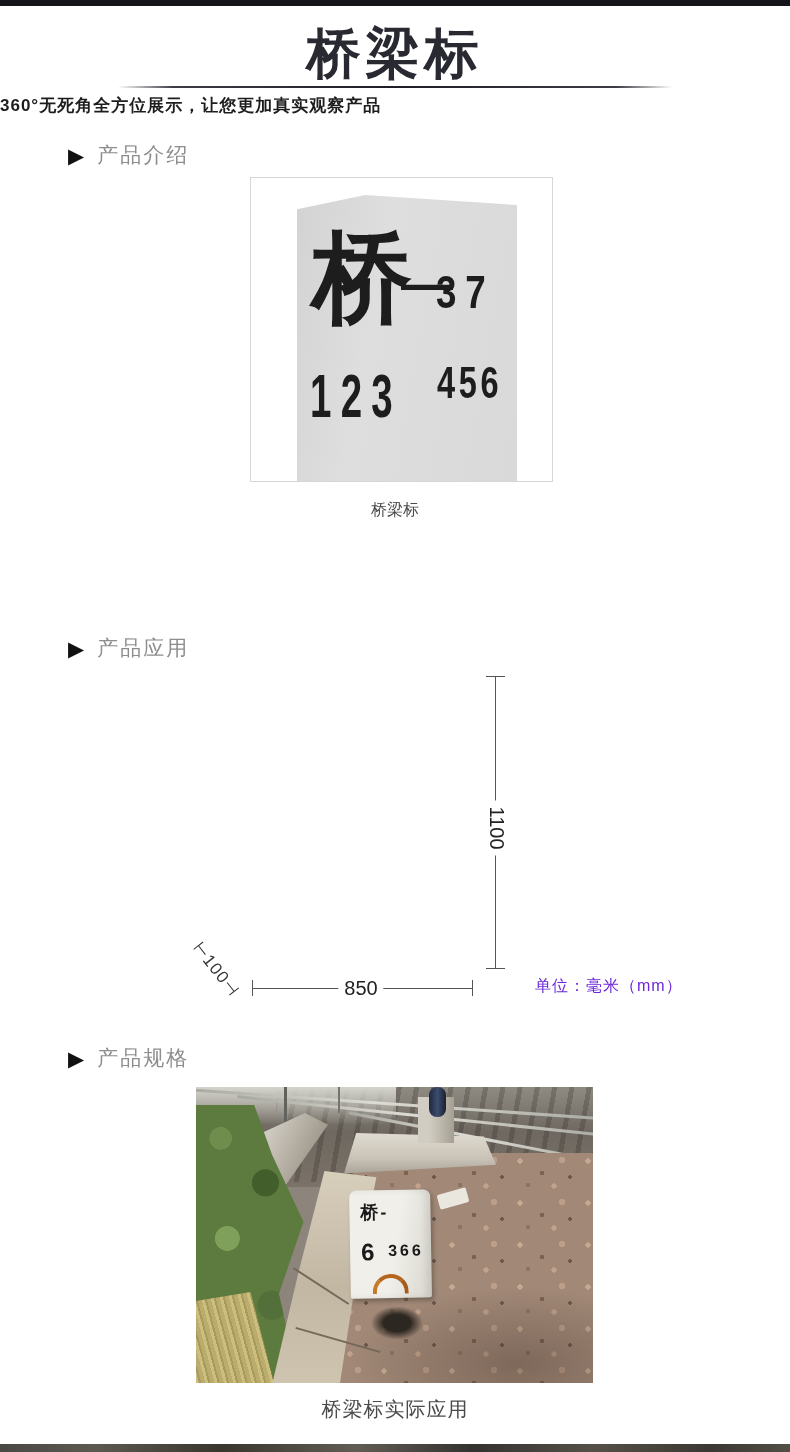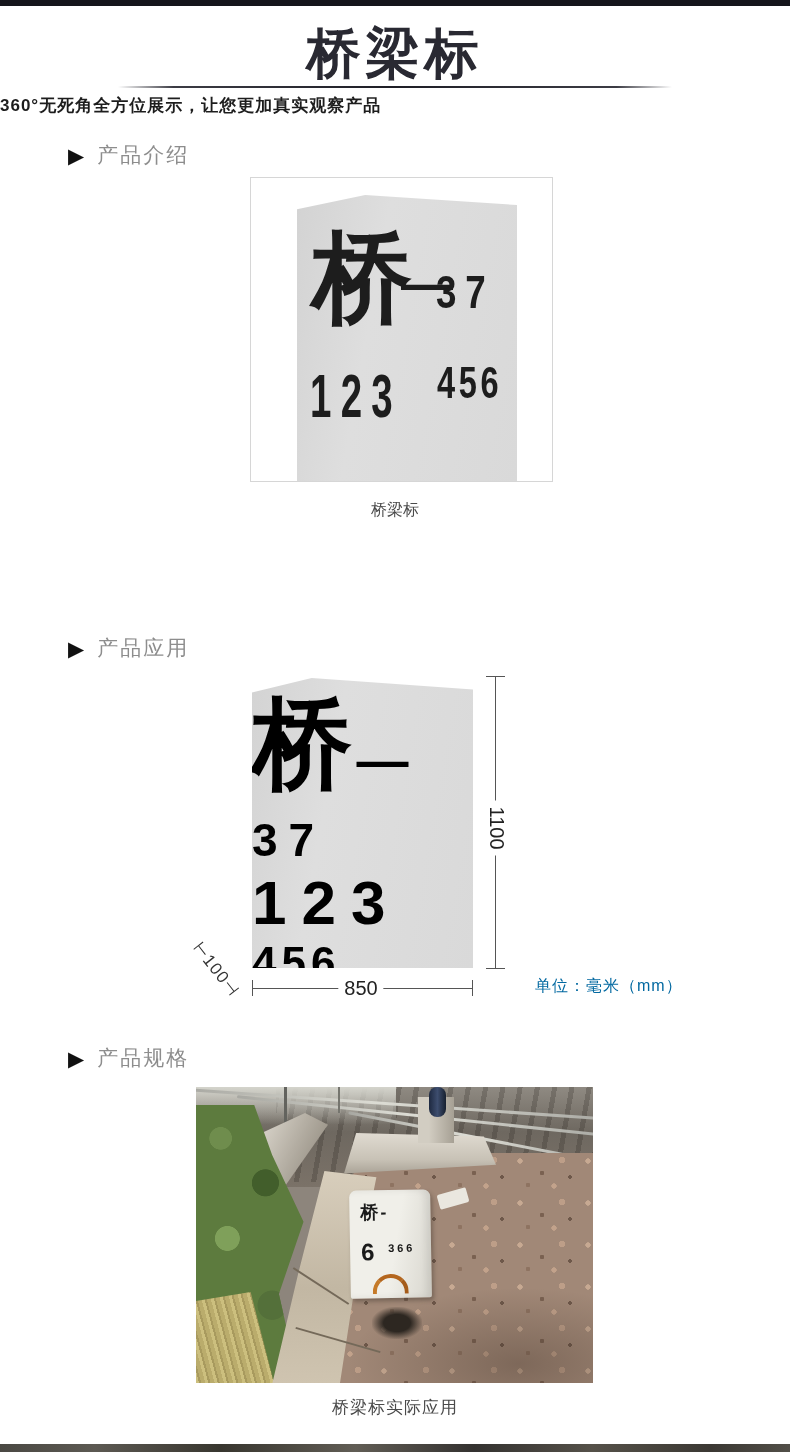--- a/index.html
+++ b/index.html
@@ -57,21 +57,21 @@
   .dim-htick-l { left:252px; top:980px; width:1px; height:16px; }
   .dim-htick-r { left:472px; top:980px; width:1px; height:16px; }
   .dim-label-anchor { position:absolute; width:0; height:0; }
   .dla-v { left:496px; top:828px; }
   .dla-h { left:361px; top:988px; }
   .dim-label { position:absolute; transform:translate(-50%,-50%); background:#fff; padding:1px 6px;
     font-size:20px; color:#222; white-space:nowrap; }
   .dim-label.rot { transform:translate(-50%,-50%) rotate(90deg); }
   .depth-label { position:absolute; left:205px; top:938px; font-size:17px; color:#333; white-space:nowrap;
     transform:rotate(52deg); transform-origin:left top; letter-spacing:1px; }
-  .unit-label { position:absolute; left:535px; top:976px; font-size:16px; color:#0369a1; letter-spacing:1px; }
+  .unit-label { position:absolute; left:535px; top:976px; font-size:16px; color:#6d28d9; letter-spacing:1px; }
 
   
   .photo { position:absolute; left:196px; top:1087px; width:397px; height:296px; overflow:hidden; background:#8d857c; }
   .photo > div { position:absolute; }
   .ph-trackbed { left:0; top:0; width:397px; height:100px;
     background:linear-gradient(180deg,#8f8a82 0%,#6e6860 45%,#7b7268 100%);
     }
   .ph-sleepers { left:80px; top:0; width:317px; height:95px; opacity:.5;
     background:repeating-linear-gradient(100deg, rgba(35,30,25,.45) 0 5px, rgba(0,0,0,0) 5px 17px); }
   .ph-haze { left:0; top:0; width:200px; height:42px; background:linear-gradient(180deg,#d4d4cc 0%,rgba(200,198,190,0) 90%); }
@@ -125,25 +125,25 @@
   .ph-scrap { left:242px; top:104px; width:30px; height:15px; background:#eae7df; border-radius:2px; transform:rotate(-16deg); }
   .ph-hole { left:176px; top:220px; width:50px; height:32px;
     background:radial-gradient(ellipse at center,#2d2721 38%, rgba(45,39,33,0) 74%); }
   .ph-stone { left:154px; top:103px; width:81px; height:108px;
     background:linear-gradient(100deg,#f0efe9 55%,#d8d6ce 100%);
     border-radius:7px 7px 2px 2px; transform:rotate(-1deg);
     box-shadow:2px 3px 4px rgba(40,35,28,.35), inset -5px 0 7px rgba(0,0,0,.08); }
   .ph-stone span { position:absolute; color:#1a1a1a; line-height:1; white-space:nowrap; }
   .phs-t1 { left:11px; top:13px; font-size:18px; font-weight:700; letter-spacing:2px; }
   .phs-n1 { left:11px; top:50px; font-size:24px; font-weight:700; }
-  .phs-n2 { left:38px; top:53px; font-size:11px; font-weight:700; letter-spacing:3px; }
+  .phs-n2 { left:38px; top:53px; font-size:16px; font-weight:700; letter-spacing:3px; }
   .phs-rust { position:absolute; left:22px; top:84px; width:36px; height:20px;
     border-top:4px solid #b4661e; border-left:4px solid #c57a28; border-right:4px solid #a55c1a;
     border-radius:18px 18px 0 0; }
-  .app-caption { position:absolute; left:0; top:1396px; width:790px; text-align:center; font-size:17px; color:#4a4a4a; letter-spacing:1px; }
+  .app-caption { position:absolute; left:0; top:1396px; width:790px; text-align:center; font-size:20px; color:#4a4a4a; letter-spacing:1px; }
 </style>
 </head>
 <body>
 
 <div class="canvas">
 
   <div class="topbar"></div>
 
   <div class="page-title">桥梁标</div>
   <div class="title-rule"></div>
@@ -164,27 +164,20 @@
     </div>
   </div>
 
   <div class="intro-caption">桥梁标</div>
 
   <div class="section-header sh-spec">
     <span class="tri">▶</span>
     <span class="section-label">产品应用</span>
   </div>
 
-  <div class="stone-spec">
-    <span class="s-char">桥</span>
-    <span class="s-dash">—</span>
-    <span class="s-serial">37</span>
-    <span class="s-num">123</span>
-    <span class="s-sup">456</span>
-  </div>
 
   <div class="dim dim-vline"></div>
   <div class="dim dim-vtick-t"></div>
   <div class="dim dim-vtick-b"></div>
   <div class="dim-label-anchor dla-v">
     <span class="dim-label rot">1100</span>
   </div>
 
   <div class="dim dim-hline"></div>
   <div class="dim dim-htick-l"></div>

